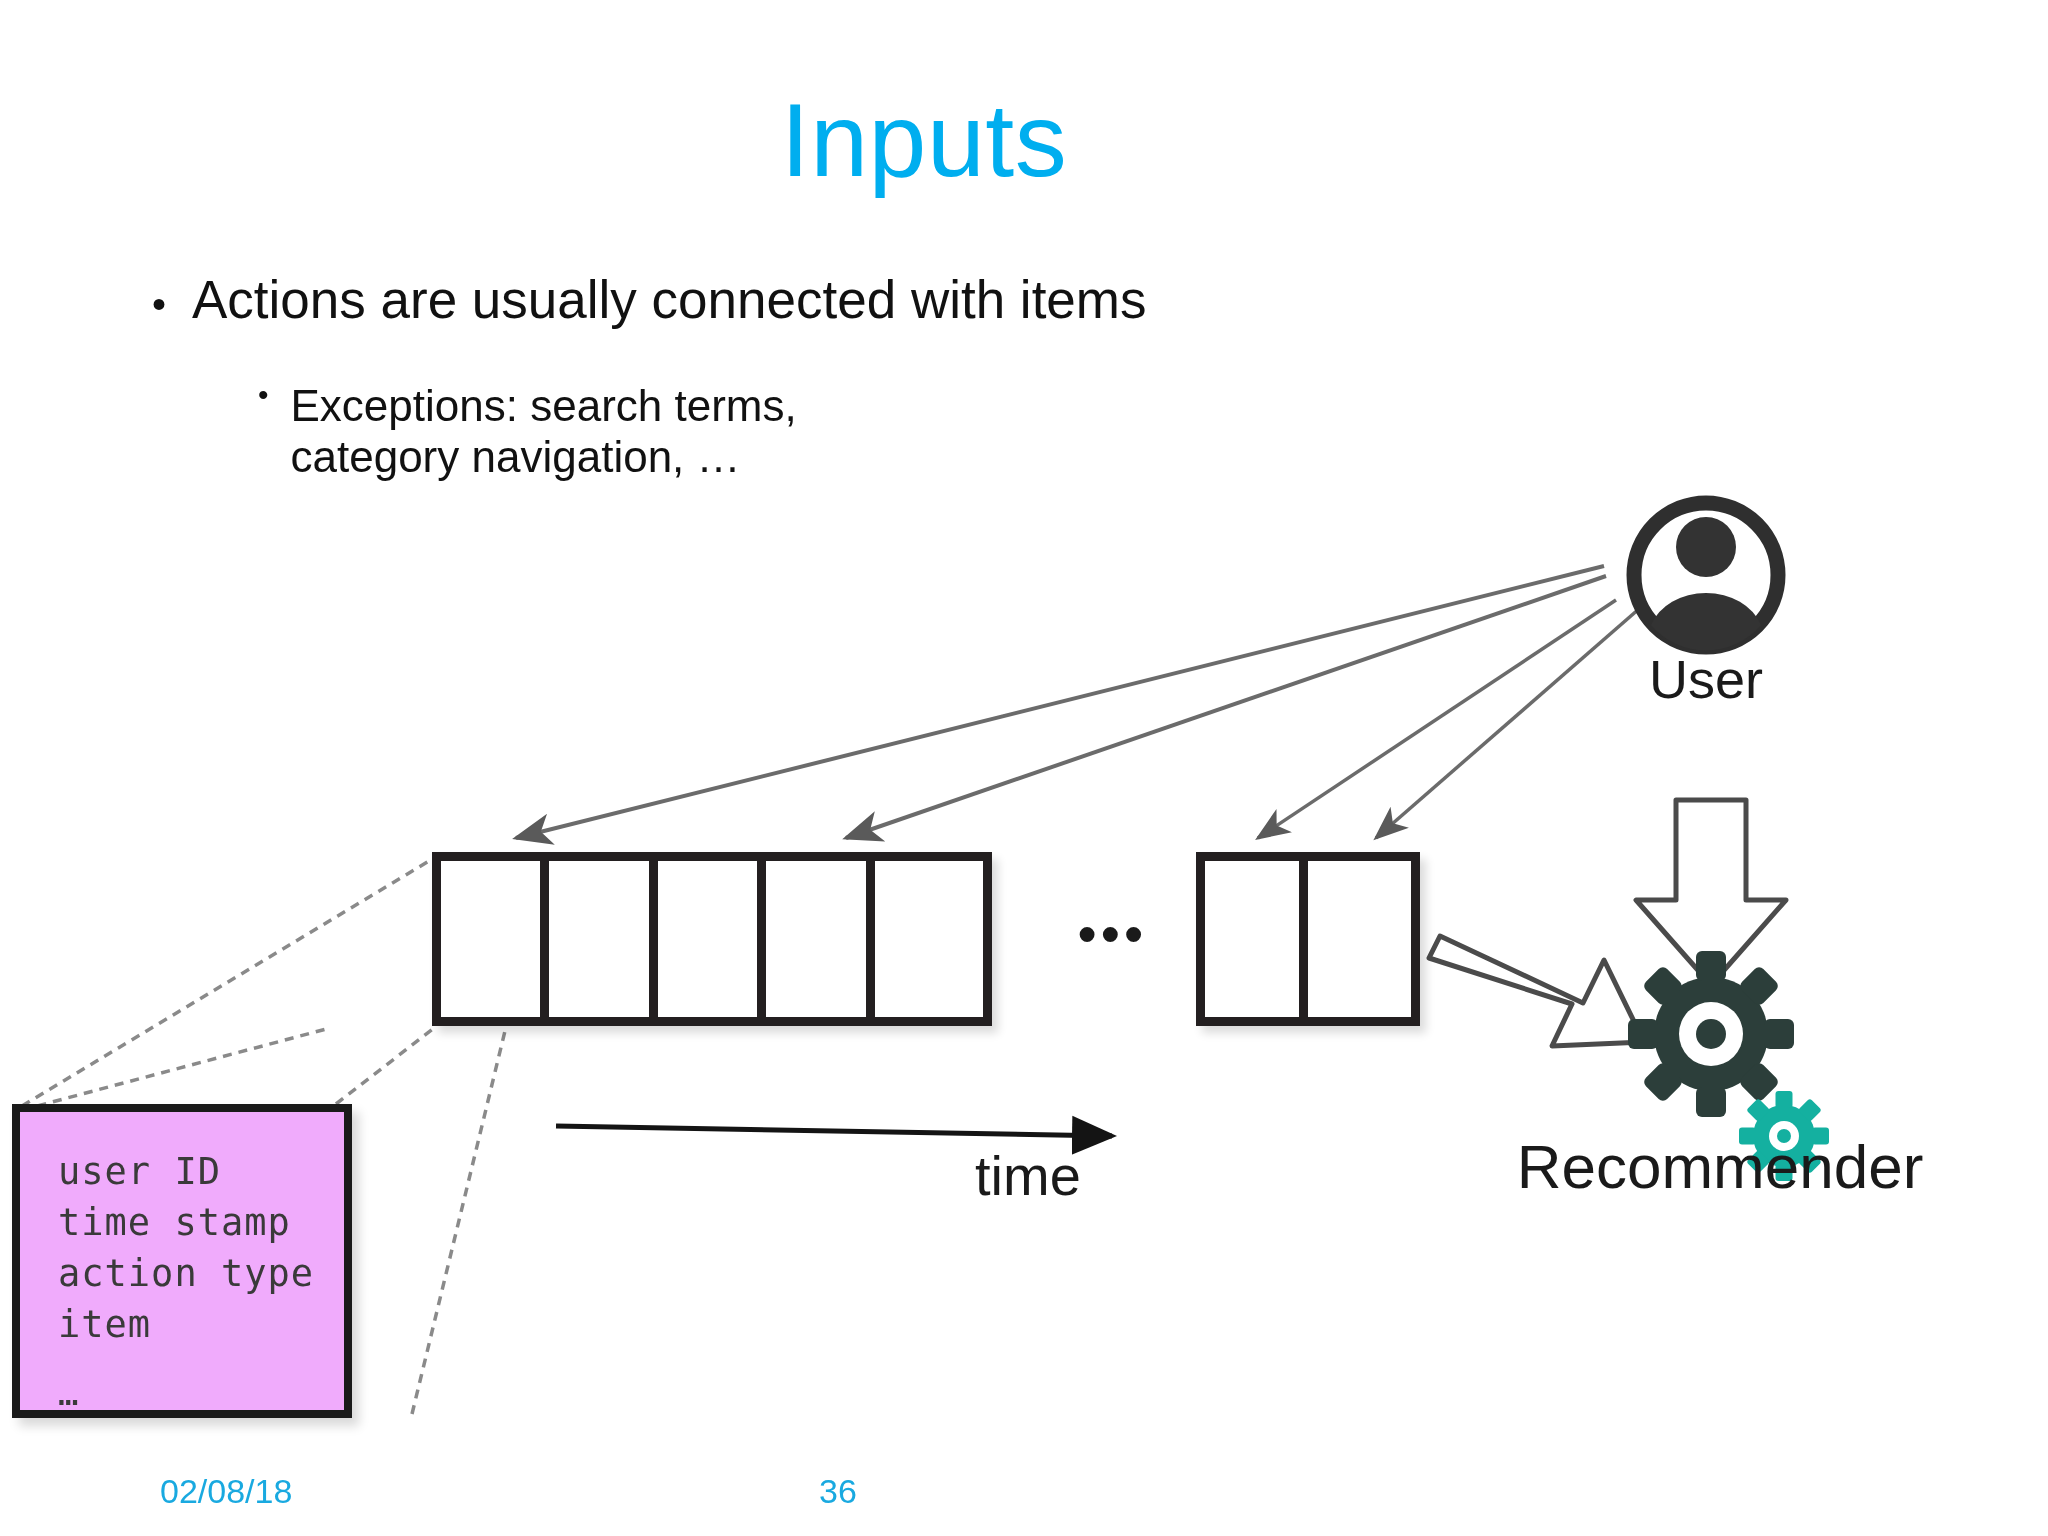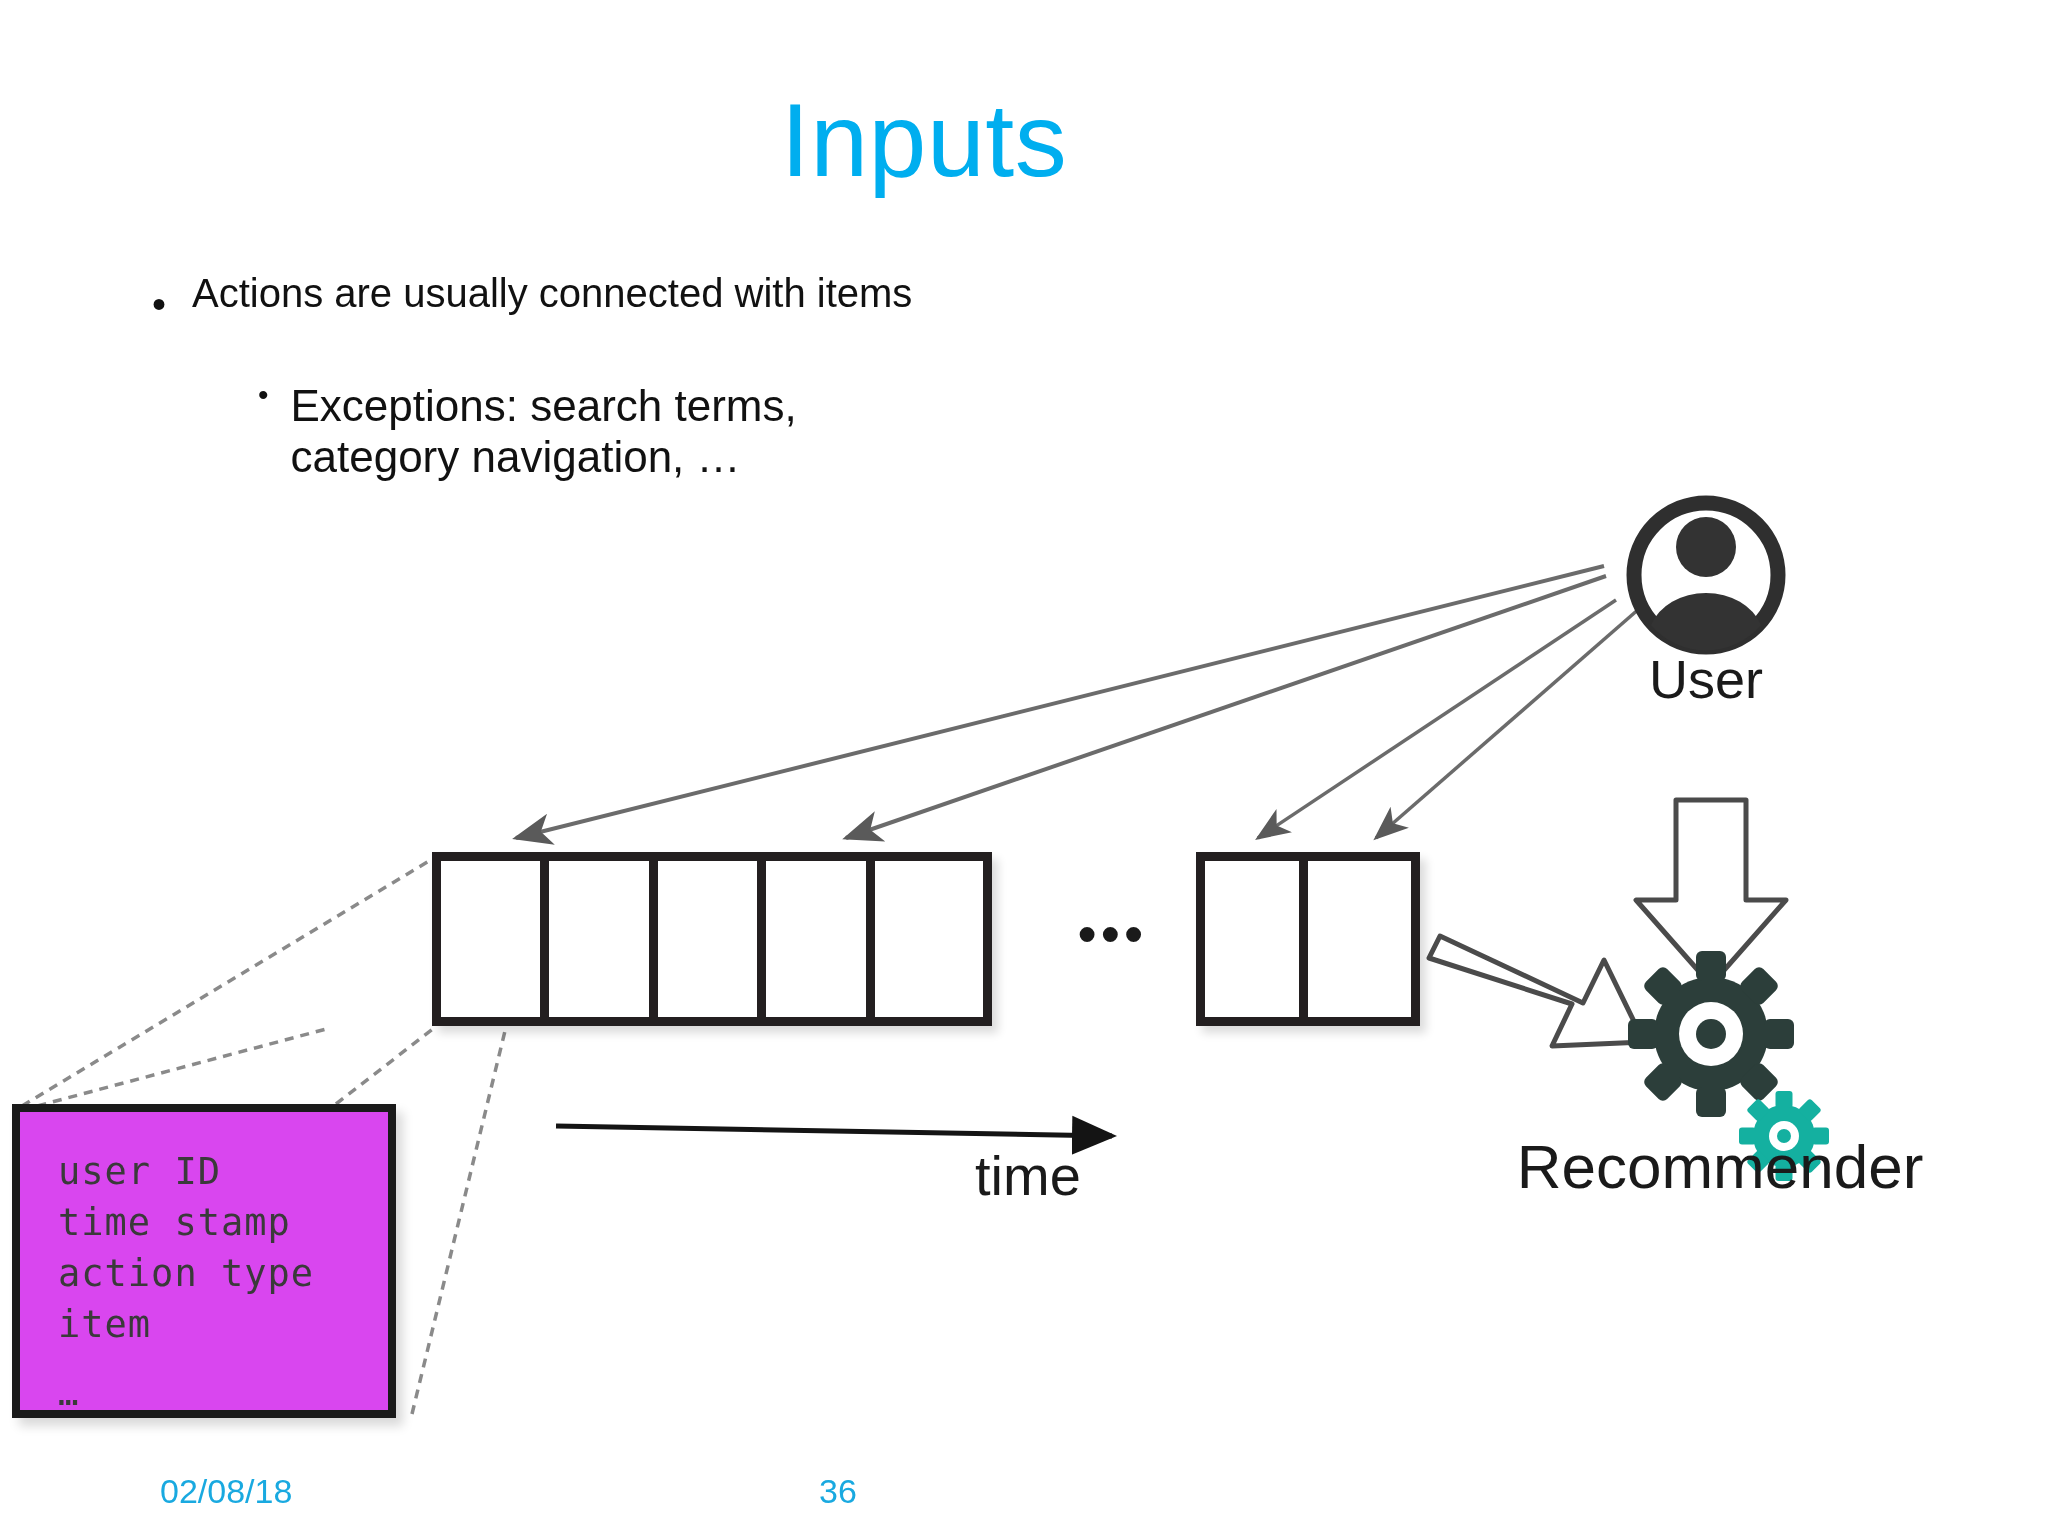--- a/index.html
+++ b/index.html
@@ -43,21 +43,21 @@
     color: #111111;
   }
   .bullet-l1 .dot {
     font-size: 40px;
     line-height: 1;
     margin-right: 26px;
     margin-top: 12px;
     color: #111111;
   }
   .bullet-l1 .text {
-    font-size: 40px;
+    font-size: 53px;
     line-height: 1.05;
     white-space: nowrap;
     color: #111111;
   }
 
   .bullet-l2 {
     position: absolute;
     left: 258px;
     top: 368px;
     display: flex;
@@ -120,23 +120,23 @@
     letter-spacing: 5px;
     color: #1a1a1a;
     line-height: 1;
   }
 
   
   #record-box {
     position: absolute;
     left: 12px;
     top: 1104px;
-    width: 384px;
+    width: 340px;
     height: 314px;
-    background: #d946ef;
+    background: #f0abfc;
     border: 8px solid #1a1a1a;
     box-sizing: border-box;
     box-shadow: 7px 8px 10px rgba(0,0,0,0.15);
     padding: 34px 0 0 38px;
   }
   #record-box .rec-line {
     font-family: "DejaVu Sans Mono", monospace;
     font-size: 37px;
     line-height: 1.38;
     color: #3a3a3a;

